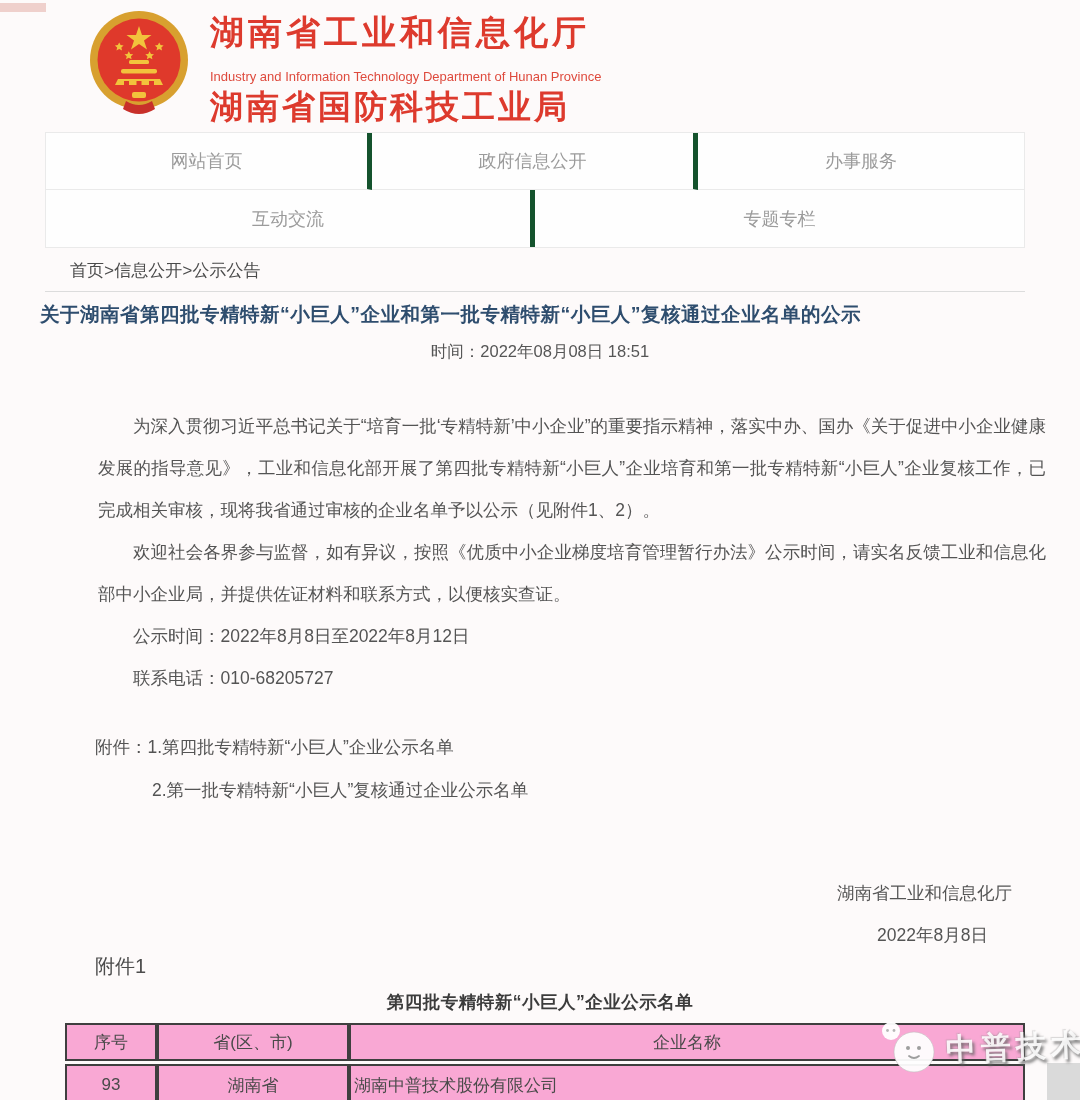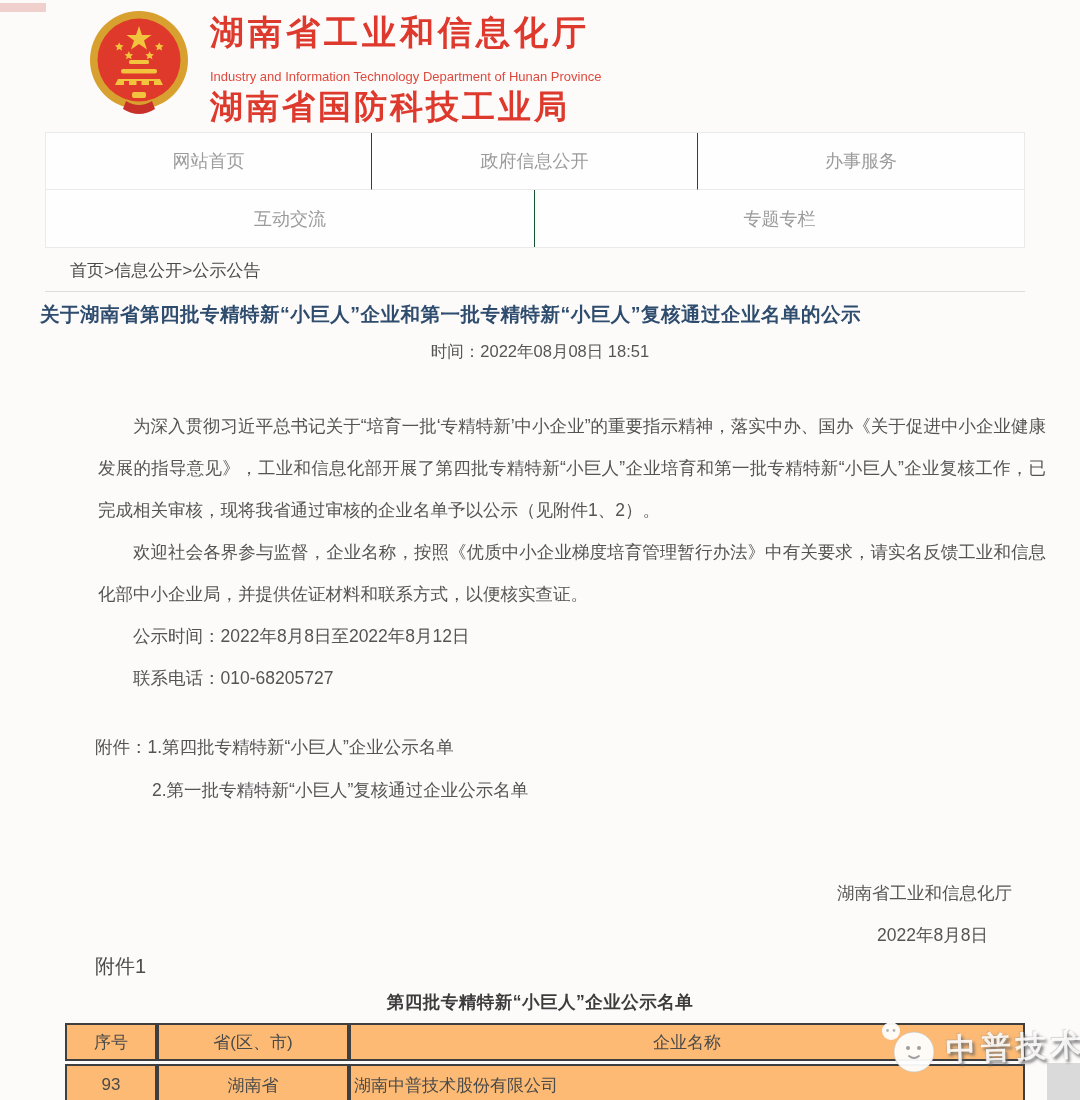--- a/index.html
+++ b/index.html
@@ -32,21 +32,21 @@
     white-space: nowrap;
   }
 
   
   .nav { position: absolute; left: 45px; top: 132px; width: 980px; background: #fefefe; border: 1px solid #eaeaea; }
   .nav-row { display: grid; }
   .nav-row-1 { grid-template-columns: repeat(3, 1fr); }
   .nav-row-2 { grid-template-columns: repeat(2, 1fr); }
   .nav-cell {
     height: 57px; display: flex; align-items: center; justify-content: center;
-    color: #9b9b9b; font-size: 18px; cursor: pointer; border-right: 1px solid #14532d;
+    color: #9b9b9b; font-size: 18px; cursor: pointer; border-right: 5px solid #14532d;
   }
   .nav-cell:last-child { border-right: none; }
   .nav-row-1 .nav-cell { border-bottom: 1px solid #eaeaea; }
 
   
   .breadcrumb { position: absolute; left: 70px; top: 259px; font-size: 17px; color: #4a4a4a; cursor: pointer; font-family: Liberation Mono, monospace; }
   .rule { position: absolute; left: 45px; top: 291px; width: 980px; height: 1px; background: #dcdcdc; }
 
   
   .article-title {
@@ -75,21 +75,21 @@
   .table-title {
     position: absolute; left: 40px; top: 990px; width: 1000px; text-align: center;
     font-size: 17.5px; font-weight: bold; color: #3c3c3c; letter-spacing: 0.5px;
   }
   .list-table {
     position: absolute; left: 65px; top: 1020px; width: 960px;
     border-collapse: separate; border-spacing: 0 3px;
     font-size: 17px; color: #4a4a4a; background: transparent;
   }
   .list-table td, .list-table th {
-    border: 2px solid #3f3f3f; background: #fdba74; font-weight: normal;
+    border: 2px solid #3f3f3f; background: #f9a8d4; font-weight: normal;
   }
   .list-table th { height: 38px; text-align: center; }
   .list-table td { height: 42px; text-align: center; }
   .col-seq { width: 92px; }
   .col-prov { width: 192px; }
   .cell-company { text-align: left !important; padding-left: 3px; }
 
   
   .watermark { position: absolute; left: 878px; top: 1020px; display: flex; align-items: center; z-index: 6; }
   .wm-logo { width: 64px; height: 54px; }
@@ -154,21 +154,21 @@
   </div>
 
   <div class="breadcrumb">首页&gt;信息公开&gt;公示公告</div>
   <div class="rule"></div>
 
   <div class="article-title">关于湖南省第四批专精特新“小巨人”企业和第一批专精特新“小巨人”复核通过企业名单的公示</div>
   <div class="article-time">时间：2022年08月08日 18:51</div>
 
   <div class="article-body">
     <p>为深入贯彻习近平总书记关于“培育一批‘专精特新’中小企业”的重要指示精神，落实中办、国办《关于促进中小企业健康发展的指导意见》，工业和信息化部开展了第四批专精特新“小巨人”企业培育和第一批专精特新“小巨人”企业复核工作，已完成相关审核，现将我省通过审核的企业名单予以公示（见附件1、2）。</p>
-    <p>欢迎社会各界参与监督，企业名称，按照《优质中小企业梯度培育管理暂行办法》中有关要求，请实名反馈工业和信息化部中小企业局，并提供佐证材料和联系方式，以便核实查证。</p>
+    <p>欢迎社会各界参与监督，如有异议，按照《优质中小企业梯度培育管理暂行办法》公示时间，请实名反馈工业和信息化部中小企业局，并提供佐证材料和联系方式，以便核实查证。</p>
     <div class="plain-line">公示时间：2022年8月8日至2022年8月12日</div>
     <div class="plain-line">联系电话：010-68205727</div>
   </div>
 
   <div class="attachments">
     <div><span>附件：</span><span>1.第四批专精特新“小巨人”企业公示名单</span></div>
     <div class="att-line2">2.第一批专精特新“小巨人”复核通过企业公示名单</div>
   </div>
 
   <div class="signature">

